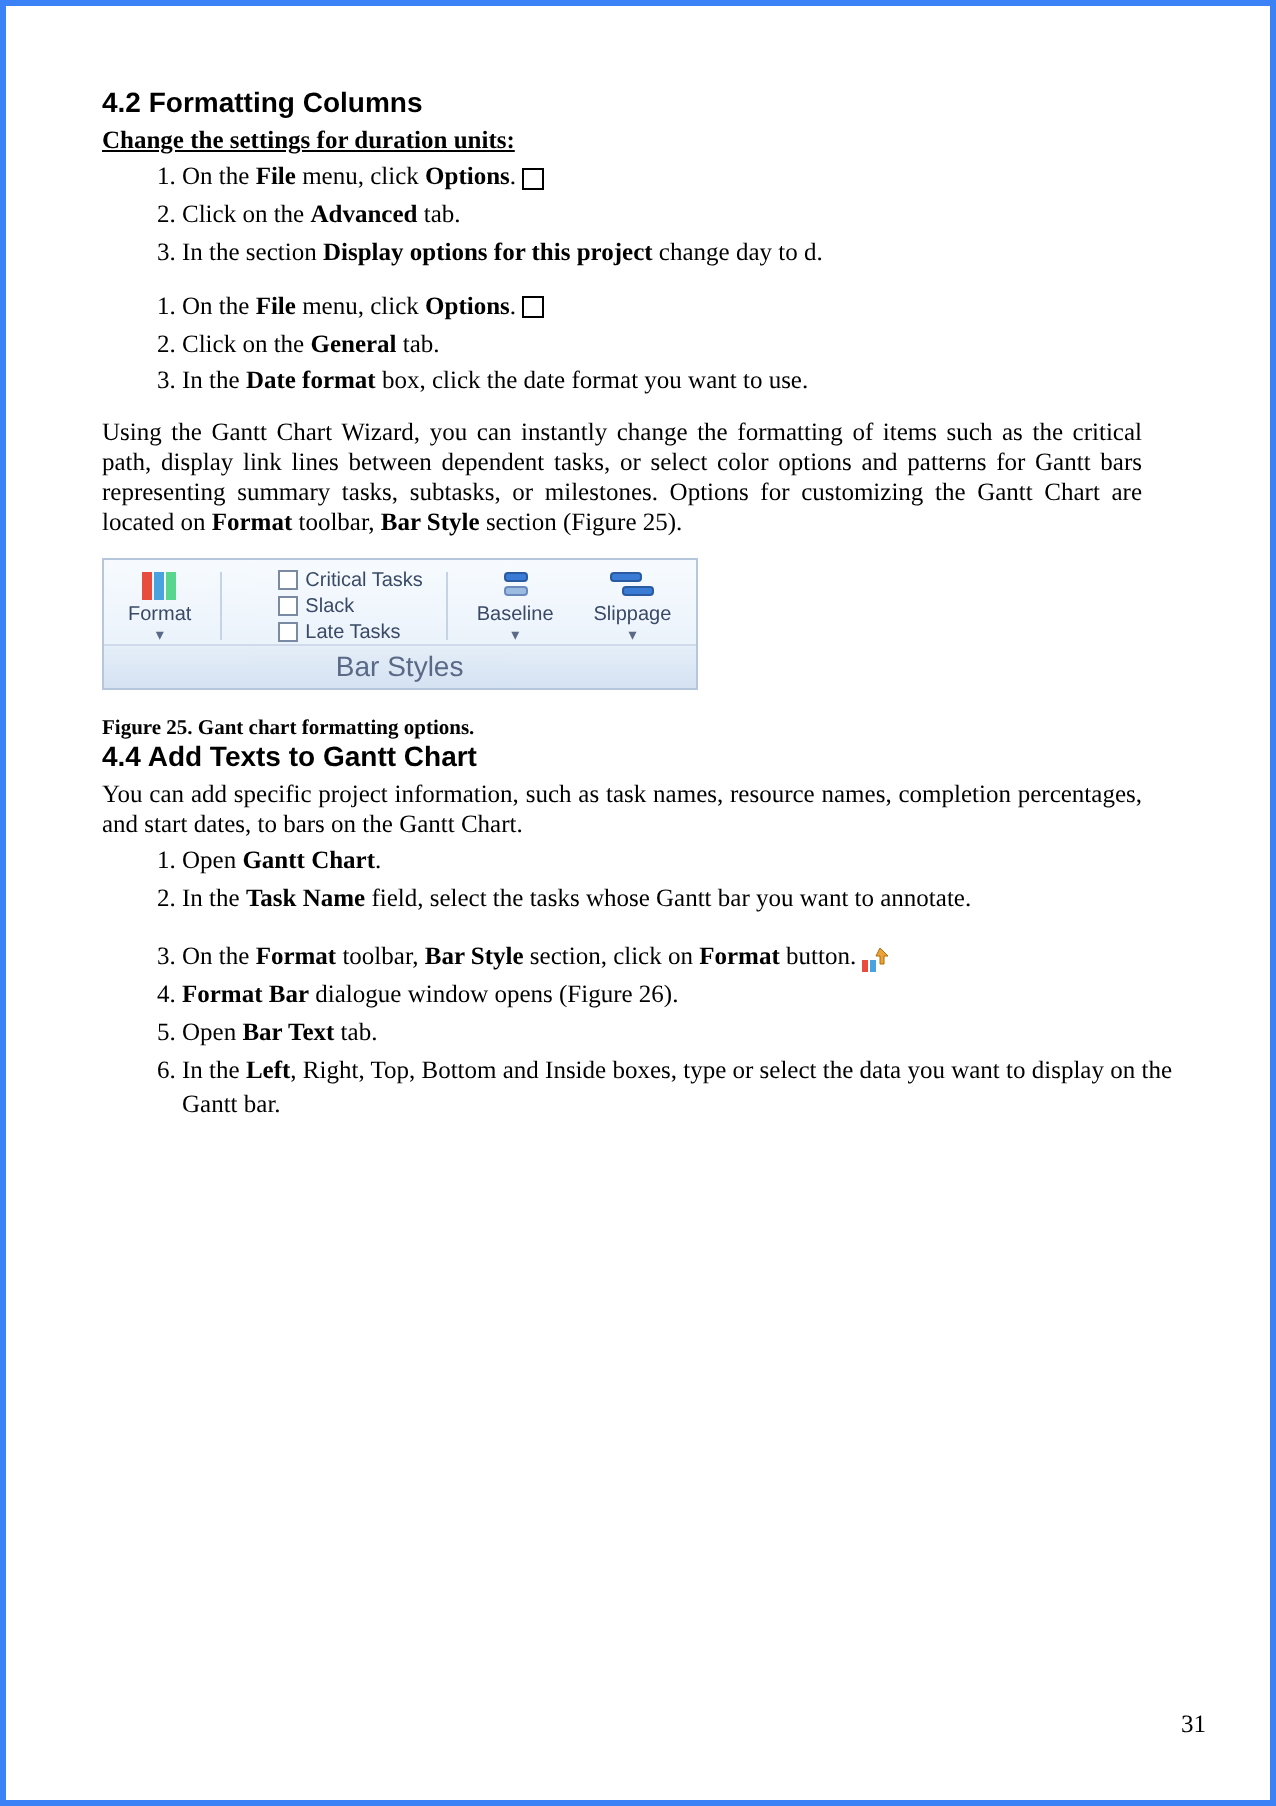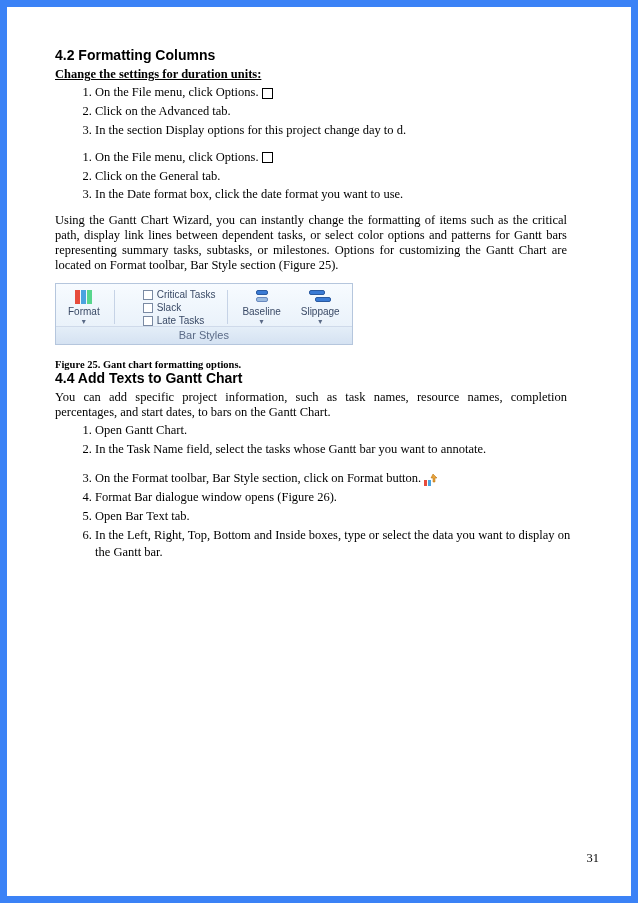--- a/index.html
+++ b/index.html
@@ -11,21 +11,21 @@
     width: 638px;
     height: 903px;
     background: #ffffff;
     margin: 0 auto;
     box-sizing: border-box;
     padding: 40px 48px 30px 48px;
     font-family: "Times New Roman", Times, serif;
     font-size: 12.5px;
     color: #000;
     position: relative;
-    border: 7px solid #3b82f6;
+    border: 3px solid #3b82f6;
   }
   h2.section {
     font-family: Arial, Helvetica, sans-serif;
     font-weight: bold;
     font-size: 14px;
     margin: 0 0 4px 0;
   }
   .spacer-top { margin-top: 30px; }
   p.lead {
     margin: 2px 16px 2px 0;
@@ -37,21 +37,21 @@
     text-decoration: underline;
   }
   ol.steps {
     margin: 2px 0 10px 22px;
     padding: 0 0 0 18px;
   }
   ol.steps li {
     margin: 0 0 2px 0;
     line-height: 1.35;
   }
-  .b { font-weight: normal; }
+  .b { font-weight: bold; }
   .ribbon-wrap {
     margin: 10px 0 4px 0;
   }
   .ribbon {
     display: inline-block;
     border: 1px solid #b5c6dd;
     background: linear-gradient(#f7fbff, #e4eef8);
     font-family: "Segoe UI", Tahoma, sans-serif;
     font-size: 10px;
     color: #3a4a66;
@@ -68,21 +68,21 @@
     justify-content: center;
     align-items: center;
     padding: 0 4px;
   }
   .ribbon-col.checks {
     align-items: flex-start;
     gap: 2px;
   }
   .chk {
     display: flex;
-    align-items: flex-end;
+    align-items: flex-start;
     gap: 4px;
     white-space: nowrap;
     padding-left: 16px;
   }
   .chkbox {
     width: 10px;
     height: 10px;
     border: 1px solid #7a8aa3;
     background: #fff;
     box-sizing: border-box;
@@ -97,21 +97,21 @@
   .big-btn .lbl {
     font-size: 10px;
   }
   .dropdown-arrow {
     font-size: 8px;
     color: #5a6a86;
     margin-top: -2px;
   }
   .ribbon-caption {
     text-align: center;
-    font-size: 11px;
+    font-size: 14px;
     color: #5a6a86;
     padding: 2px 0 3px 0;
     background: linear-gradient(#e4eef8, #d5e2f2);
     border-top: 1px solid #cfdaea;
   }
   .lozenge {
     width: 10px; height: 3px;
     background: #3a7bd5;
     border: 1px solid #2a5aa0;
     border-radius: 2px;

